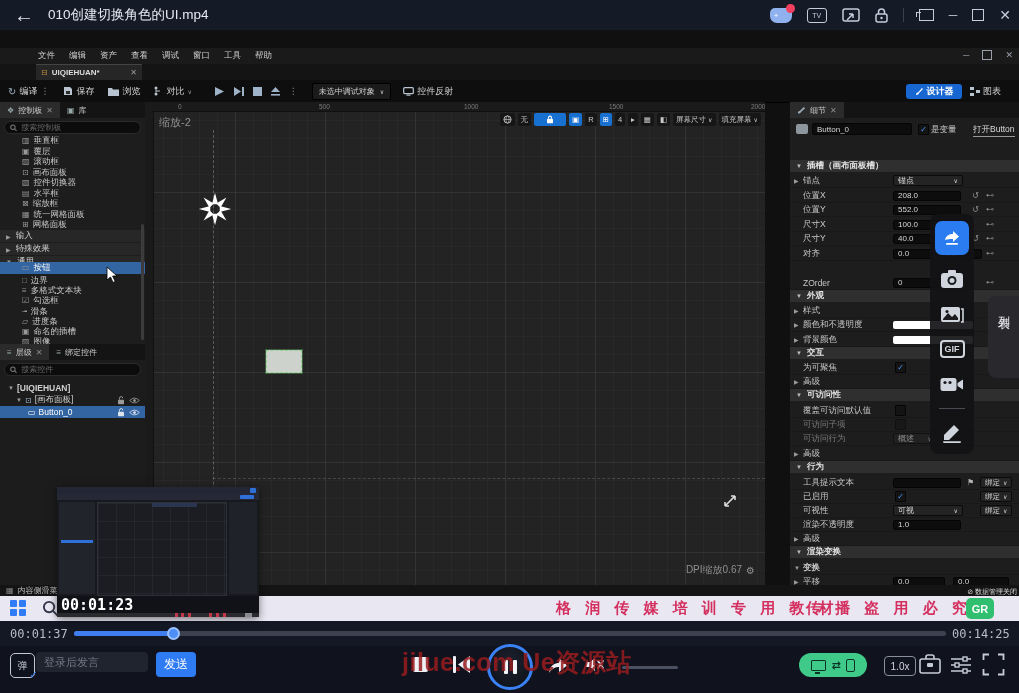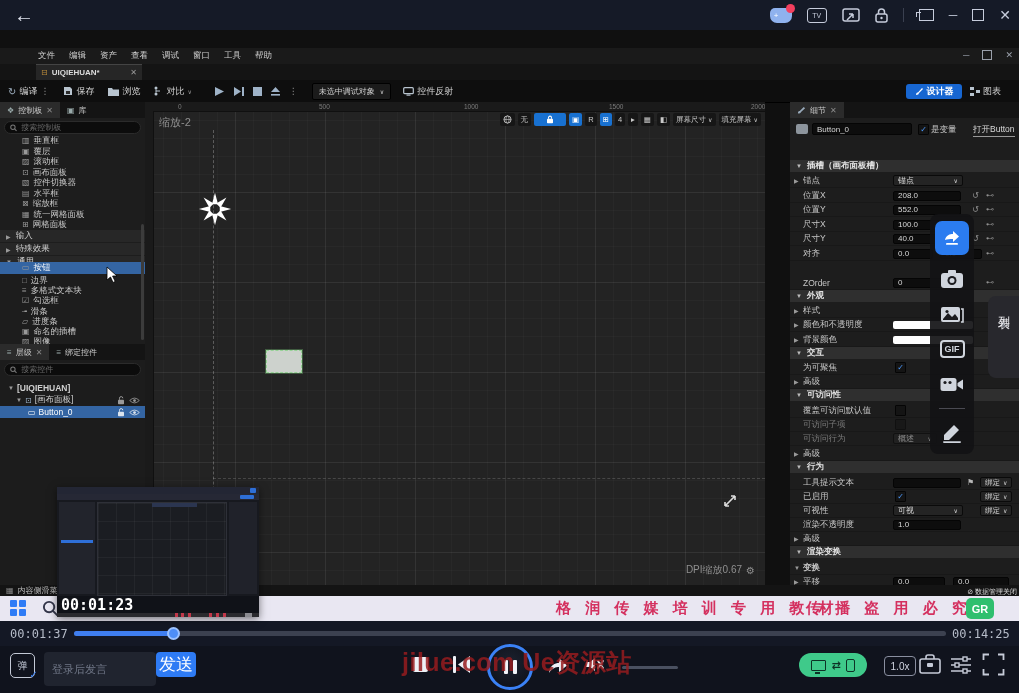--- a/index.html
+++ b/index.html
@@ -126,43 +126,44 @@
   
   .seekrow{left:0;top:621px;width:1019px;height:25px;background:#141825;}
   .stime{position:absolute;top:6px;font-size:12px;color:#b6bcc9;}
   .track{position:absolute;left:74px;top:10px;width:872px;height:5px;background:#3c4150;border-radius:3px;}
   .fill{position:absolute;left:0;top:0;height:5px;background:#3f7ef0;border-radius:3px;}
   .thumb{position:absolute;top:-4px;width:13px;height:13px;border-radius:50%;background:#4e8ef7;border:2px solid #9cc2ff;box-sizing:border-box;}
   
   .ctrlrow{left:0;top:646px;width:1019px;height:47px;background:#10131d;}
   .dmtoggle{position:absolute;left:10px;top:7px;width:23px;height:23px;border:1.5px solid #c3c9d6;border-radius:5px;color:#c3c9d6;font-size:10px;display:flex;align-items:center;justify-content:center;}
   .dmcheck{position:absolute;right:-4px;bottom:-3px;color:#3b82f6;font-size:10px;font-weight:bold;}
-  .chatinput{position:absolute;left:44px;top:6px;width:112px;height:34px;background:#20242f;border-radius:4px;border:none;outline:none;color:#cfd4e2;font-size:11px;padding:0 8px;box-sizing:border-box;}
+  .chatinput{position:absolute;left:36px;top:6px;width:112px;height:20px;background:#20242f;border-radius:4px;border:none;outline:none;color:#cfd4e2;font-size:11px;padding:0 8px;box-sizing:border-box;}
   .chatinput::placeholder{color:#6f7686;}
-  .sendbtn{position:absolute;left:156px;top:6px;width:40px;height:25px;background:#2e7bf4;border-radius:4px;color:#fff;font-size:17px;display:flex;align-items:center;justify-content:center;}
+  .sendbtn{position:absolute;left:156px;top:6px;width:40px;height:25px;background:#2e7bf4;border-radius:4px;color:#fff;font-size:12px;display:flex;align-items:center;justify-content:center;}
   .pausebig{position:absolute;left:487px;top:-2px;width:46px;height:46px;border-radius:50%;border:3px solid #3b82f6;background:radial-gradient(circle at 50% 40%,#1c2230,#0c0f16);box-sizing:border-box;display:flex;align-items:center;justify-content:center;gap:5px;}
   .pausebig i{display:block;width:4px;height:14px;background:#f2f4f8;border-radius:1px;}
   .stopbtn{position:absolute;left:413px;top:11px;width:15px;height:15px;background:#eef1f6;border-radius:2px;}
   .cicon{position:absolute;color:#eef1f6;}
   .vslider{position:absolute;left:622px;top:20px;width:56px;height:3px;background:#4a5060;border-radius:2px;}
   .watermark{position:absolute;left:402px;top:0px;font-size:25px;font-weight:bold;color:rgba(150,28,30,.85);letter-spacing:0.5px;z-index:50;white-space:nowrap;}
   .devicepill{position:absolute;left:799px;top:7px;width:68px;height:24px;background:#3fca8a;border-radius:13px;display:flex;align-items:center;justify-content:center;gap:5px;color:#0d3326;}
   .devicepill .sw{font-size:11px;font-weight:bold;}
   .monico{width:13px;height:9px;border:1.5px solid #0d3326;border-radius:1px;position:relative;}
   .monico:after{content:"";position:absolute;left:3px;bottom:-4px;width:5px;height:1.5px;background:#0d3326;}
   .phico{width:7px;height:11px;border:1.5px solid #0d3326;border-radius:2px;}
   .speedbox{position:absolute;left:884px;top:10px;width:30px;height:18px;border:1.5px solid #8a8fa0;border-radius:4px;color:#d0d4e0;font-size:10px;display:flex;align-items:center;justify-content:center;}
 </style>
 </head>
 <body>
 
 <div class="screen">
 
   <div class="abs titlebar">
     <span class="back">←</span>
+    <span class="vtitle">010创建切换角色的UI.mp4</span>
     <div class="tb-icons">
       <span class="gamepad">
           <span class="gp">+</span>
         </span>
       <span class="tvbox">TV</span>
       <svg width="18" height="15" viewBox="0 0 18 15">
           <rect x="1" y="1" width="16" height="12" rx="2" fill="none" stroke="#c6ccdb" stroke-width="1.5"></rect>
           <path d="M5 12 L11 6 M11 6 h-4 M11 6 v4" stroke="#c6ccdb" stroke-width="1.5" fill="none"></path>
         </svg>
       <svg width="13" height="15" viewBox="0 0 13 15">

